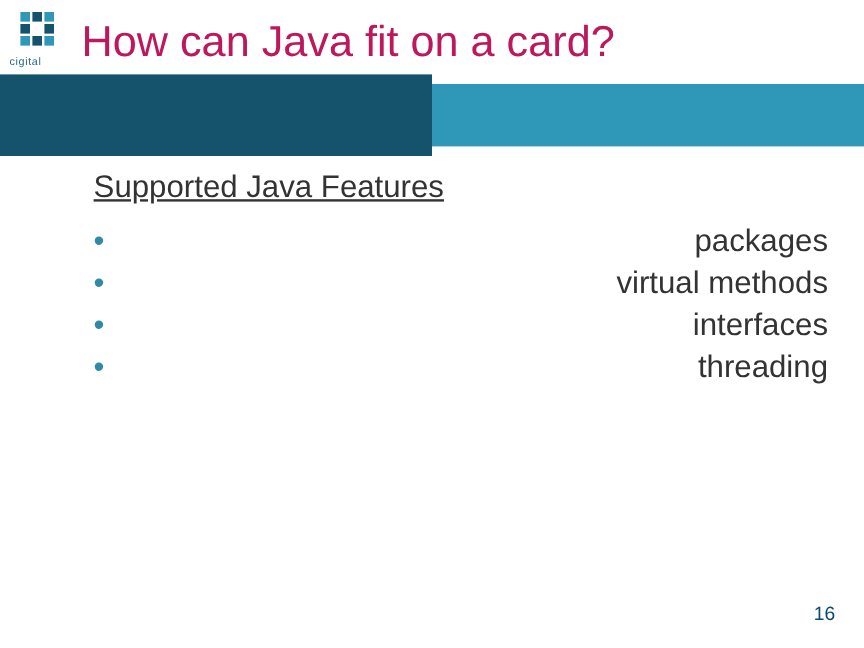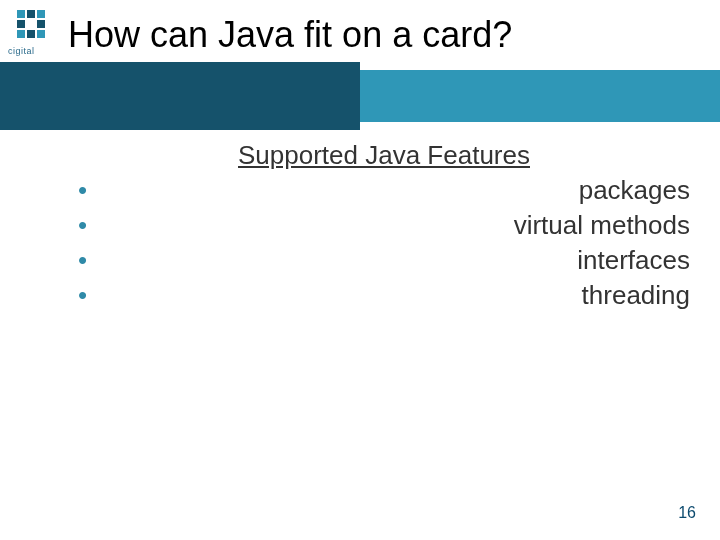--- a/index.html
+++ b/index.html
@@ -29,21 +29,21 @@
     color: #2a6a8a;
     text-align: left;
     margin-top: 2px;
     letter-spacing: 0.5px;
   }
   .title {
     position: absolute;
     top: 14px;
     left: 68px;
     font-size: 36px;
-    color: #000000;
+    color: #be185d;
     font-weight: normal;
   }
   .band-dark {
     position: absolute;
     top: 62px;
     left: 0;
     width: 360px;
     height: 68px;
     background: #15526b;
   }
@@ -65,23 +65,22 @@
   .column {
     flex: 1;
     padding: 0 30px 0 78px;
   }
   .column.right {
     padding: 0 40px 0 40px;
   }
   .col-heading {
     font-size: 26px;
     color: #333333;
-    text-align: center;
     text-decoration: underline;
-    margin-bottom: 2px;
+    margin-bottom: 12px;
     line-height: 1.2;
   }
   ul {
     list-style: none;
   }
   li {
     font-size: 26px;
     color: #333333;
     line-height: 1.35;
     position: relative;

